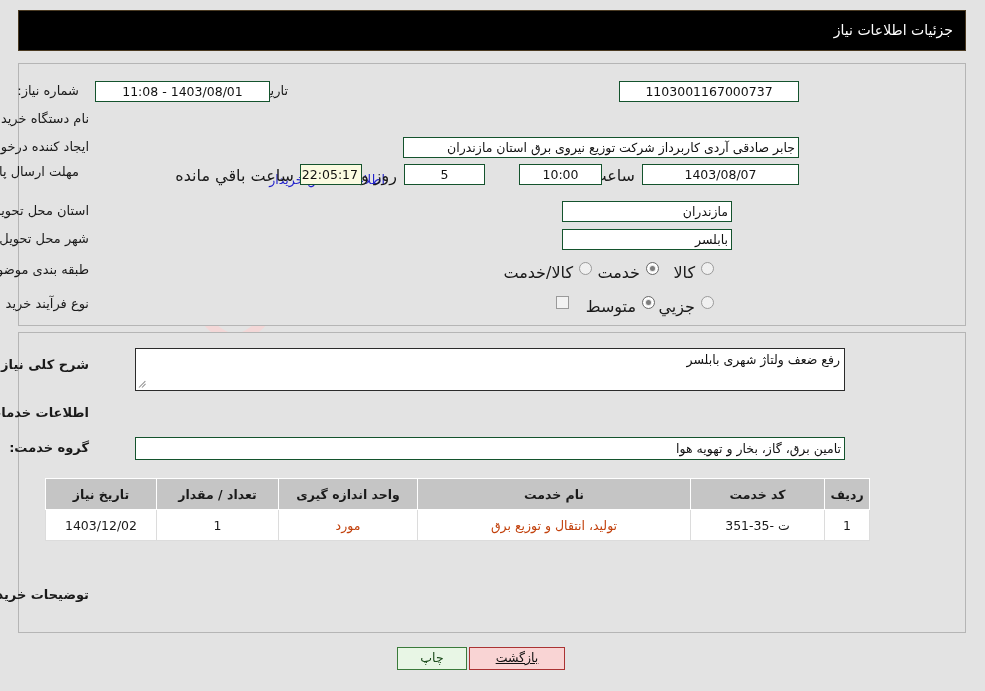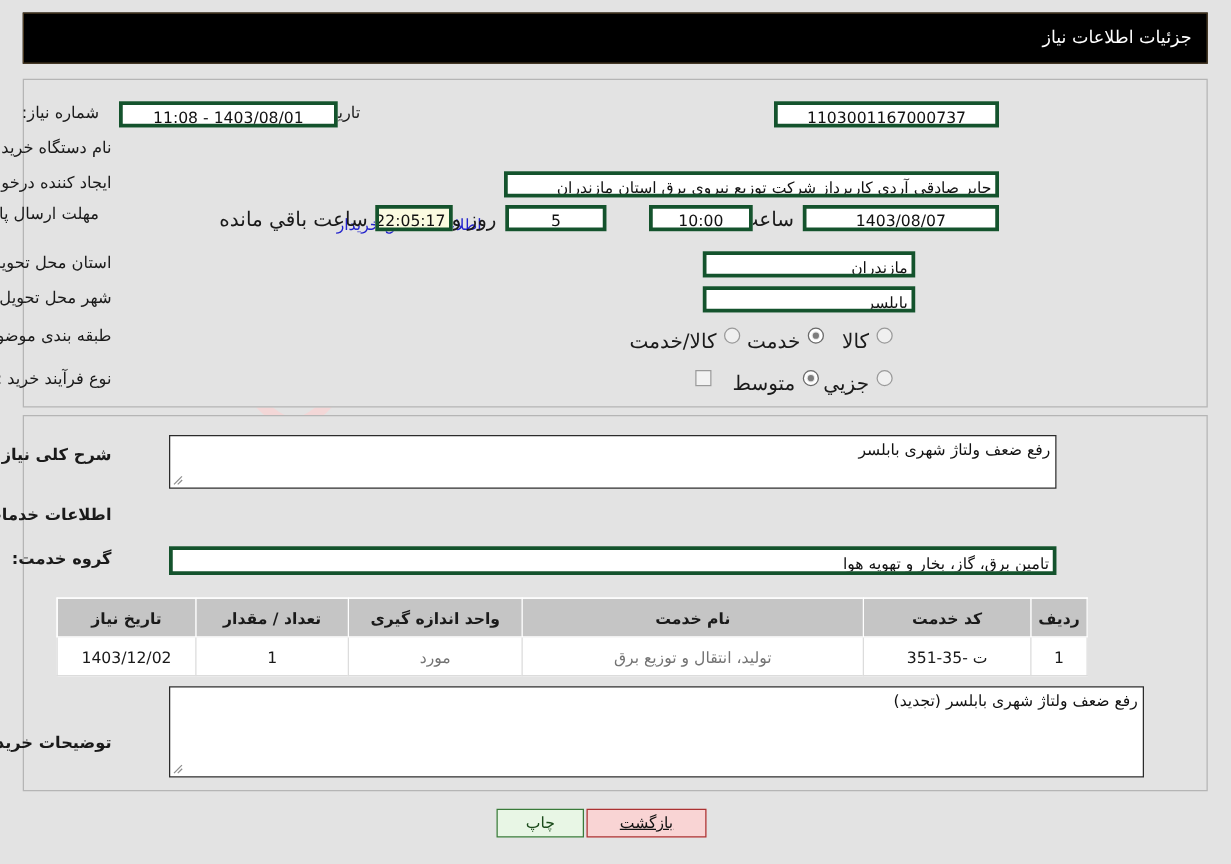--- a/index.html
+++ b/index.html
@@ -81,21 +81,21 @@
     white-space: nowrap;
     z-index: 4;
   }
   .lbl-b { font-weight: bold; }
   .lbl-sm { font-size: 16px; }
 
   
   .fld {
     position: absolute;
     background: #ffffff;
-    border: 3px solid #14532d;
+    border: 1px solid #14532d;
     box-sizing: border-box;
     font-family: "DejaVu Sans", "Liberation Sans", sans-serif;
     font-size: 12.5px;
     color: #111;
     line-height: 19px;
     height: 21px;
     padding: 0 3px;
     overflow: hidden;
     white-space: nowrap;
     z-index: 4;
@@ -194,21 +194,21 @@
     color: #1a1a1a;
     font-weight: bold;
     font-size: 12.5px;
     border: 1px solid #ffffff;
     padding: 6px 4px;
     text-align: center;
     height: 18px;
   }
   .tbl td {
     background: #ffffff;
-    color: #737373;
+    color: #c2410c;
     border: 1px solid #dcdcdc;
     padding: 6px 4px;
     text-align: center;
     height: 18px;
   }
   .tbl td.code { color: #1a1a1a; }
   .tbl td.num  { color: #1a1a1a; }
   .tbl td.dat  { color: #1a1a1a; }
 
   
@@ -326,21 +326,17 @@
         <td class="code">ت -35-351</td>
         <td>تولید، انتقال و توزیع برق</td>
         <td>مورد</td>
         <td class="num">1</td>
         <td class="dat">1403/12/02</td>
       </tr>
     </tbody>
   </table>
 
   <div class="lbl lbl-b" style="right:896px; top:587px;">توضیحات خریدار:</div>
-  <div class="ta" style="right:70px; top:549px; width:780px; height:73px;">
-    <span>رفع ضعف ولتاژ شهری بابلسر (تجدید)</span>
-    <span class="grip"></span>
-  </div>
 
   <div class="btn btn-print" style="right:518px; top:647px; width:70px;">چاپ</div>
   <div class="btn btn-back" style="right:420px; top:647px; width:96px;text-decoration:underline;">بازگشت</div>
 
 </div>
 
 </body></html>

